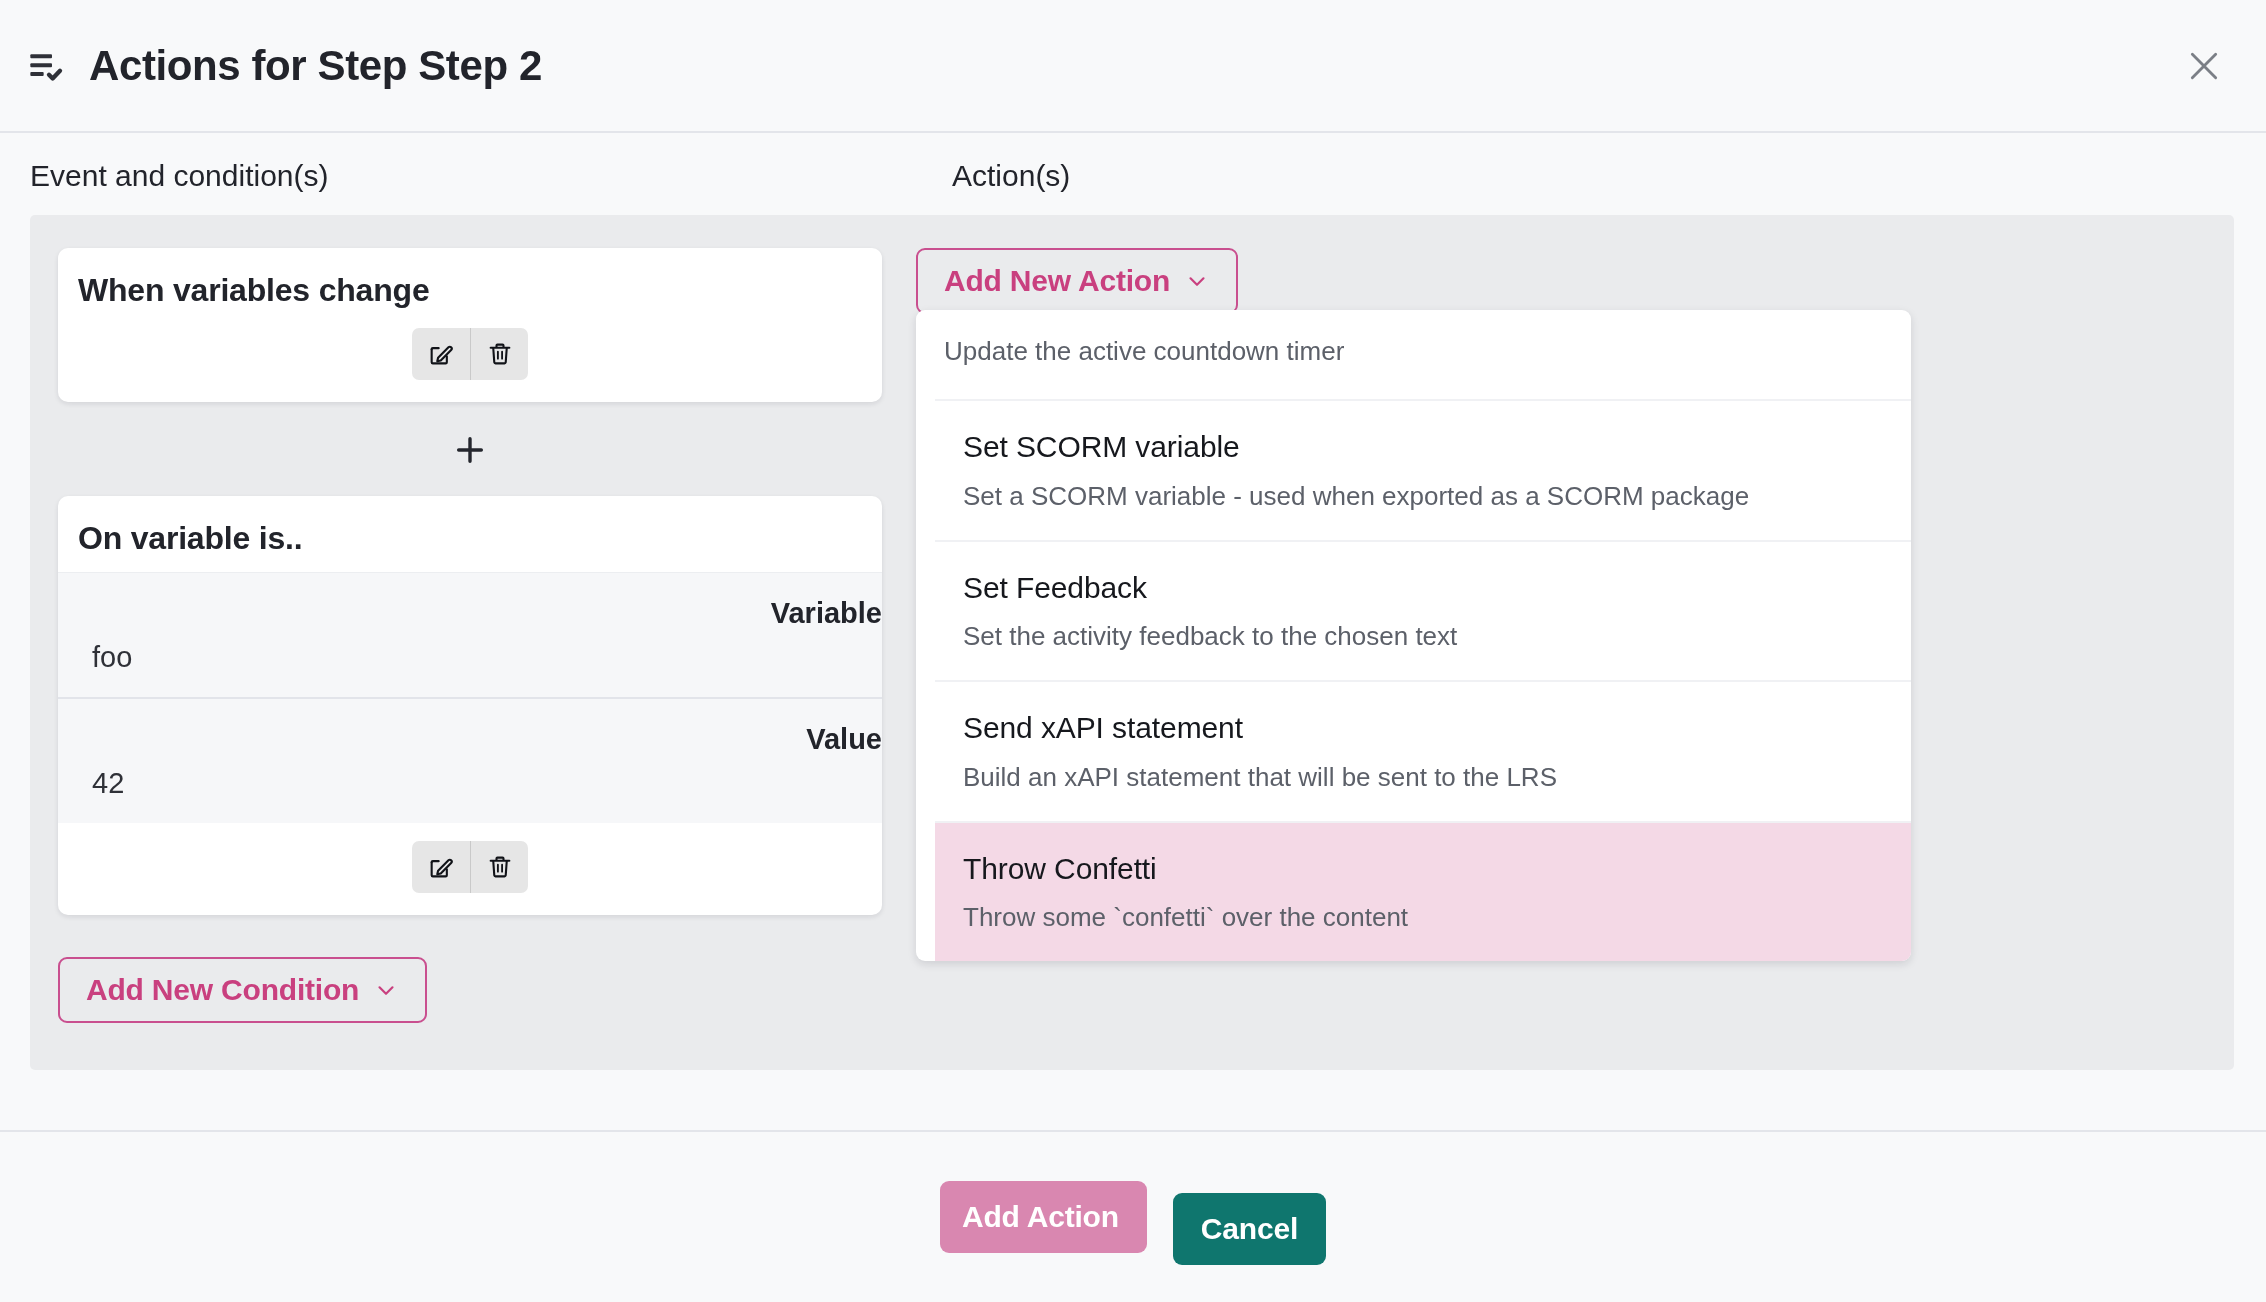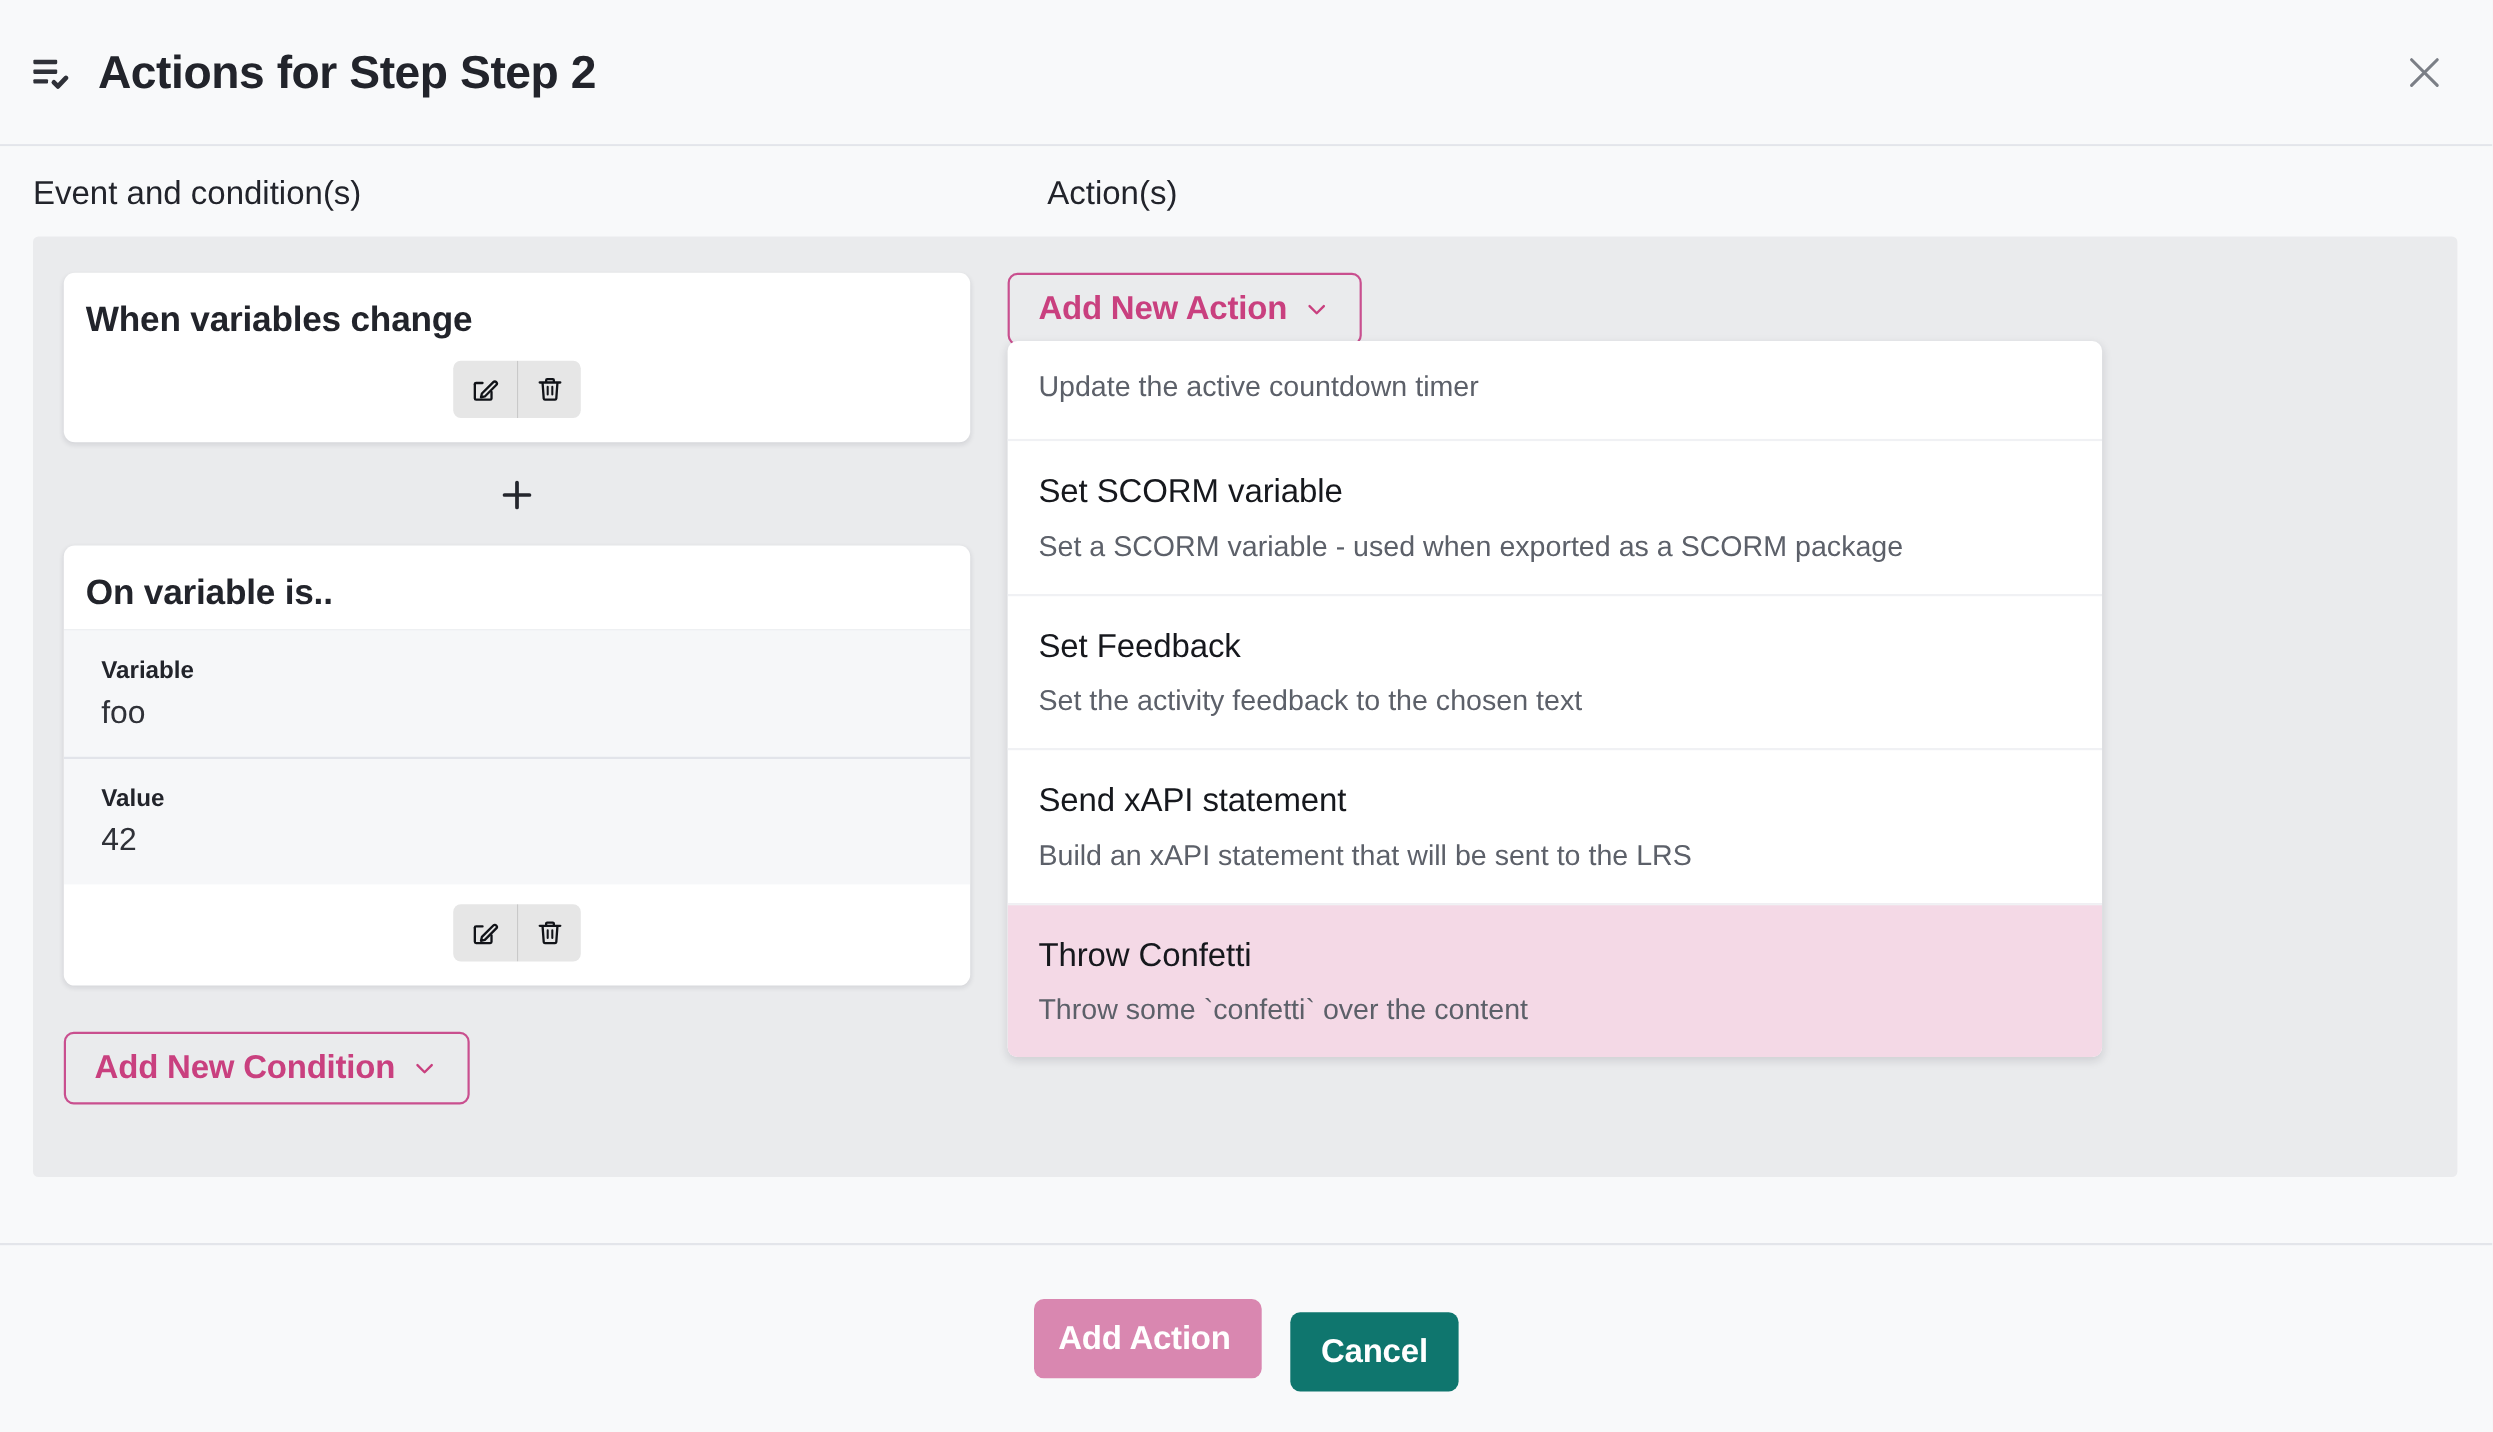--- a/index.html
+++ b/index.html
@@ -169,24 +169,25 @@
   }
 
   .kv-panel {
     background: #f6f7f9;
     border-top: 1px solid #eceef1;
     margin-top: 14px;
   }
   .kv-row { padding: 22px 0 20px 34px; }
   .kv-row + .kv-row { border-top: 2px solid #e2e4ea; }
   .kv-label {
-    font-size: 22px;
+    font-size: 29px;
     font-weight: 700;
     color: #22242b;
     line-height: 1.3;
+    text-align: right;
   }
   .kv-value {
     font-size: 29px;
     font-weight: 400;
     color: #2f3138;
     line-height: 1.35;
     margin-top: 5px;
   }
 
   .outline-btn {
@@ -226,21 +227,21 @@
     background: #ffffff;
     border-radius: 9px;
     box-shadow: 0 3px 9px rgba(20,24,40,0.13);
     overflow: hidden;
     z-index: 5;
   }
   .dd-item {
     padding: 26px 28px 26px 28px;
     cursor: pointer;
   }
-  .dd-item + .dd-item { border-top: 2px solid #f0f1f4; }
+  .dd-item + .dd-item { border-top: 2px solid #f0f1f4; margin-left: 19px; }
   .dd-item.highlight { background: #f4d9e6; }
   .dd-title {
     font-size: 30px;
     font-weight: 400;
     color: #16181d;
     line-height: 1.35;
     letter-spacing: -0.1px;
   }
   .dd-desc {
     font-size: 26px;

